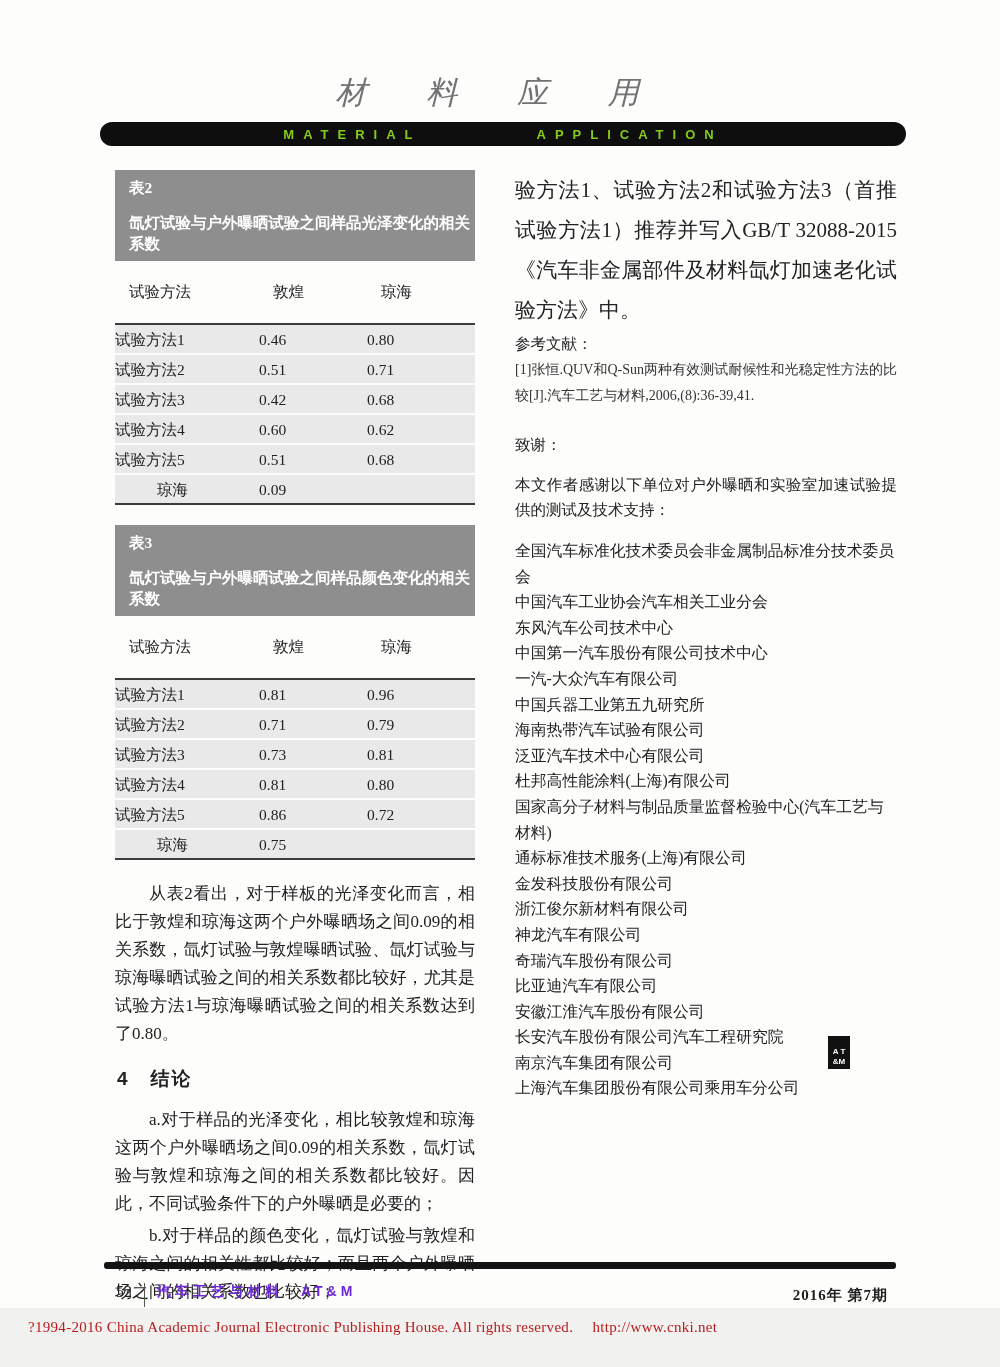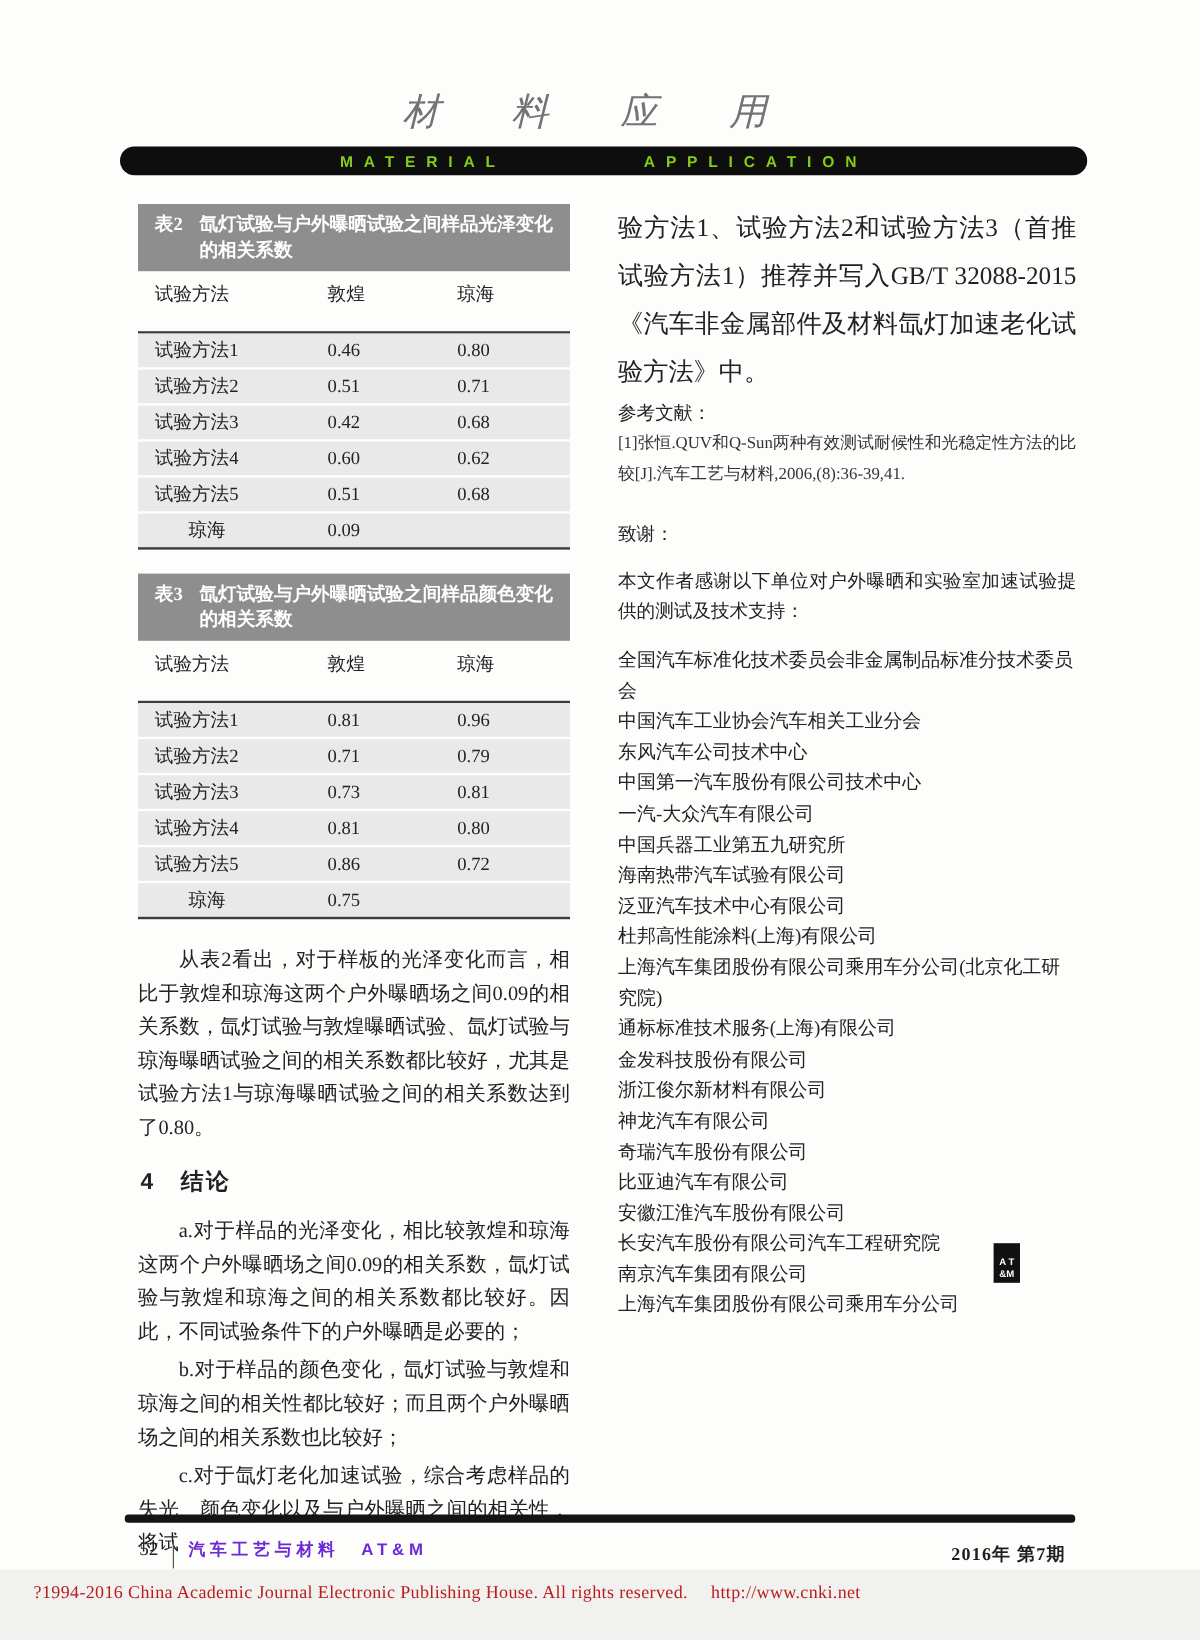--- a/index.html
+++ b/index.html
@@ -23,36 +23,36 @@
   }
   
   .content{position:absolute; top:170px; left:115px; width:782px; display:flex; gap:40px;}
   .col-left{width:360px;}
   .col-right{width:382px;}
   
   .xtable{width:100%; margin-bottom:20px; font-size:15.5px;}
   .t-title{
     background:#8e8e8e; color:#fff; font-weight:bold;
     padding:7px 0 7px 14px; line-height:21px;
-    display:flex; gap:14px; margin-bottom:2px;
+    display:flex; gap:14px; margin-bottom:14px;flex-direction:column;
   }
   .t-title .t-label{white-space:nowrap;}
   .t-head{
     display:grid; grid-template-columns:40% 30% 30%;
     background:#fdfdfc; padding:7px 0 20px 0;
     border-bottom:2px solid #3c3c3c;
   }
   .t-head span{padding-left:14px;}
   .t-body{background:#e9e9e9; border-bottom:2px solid #3c3c3c;}
   .trow{
     display:grid; grid-template-columns:40% 30% 30%;
     padding:5px 0 4px 0; border-bottom:2px solid #fdfdfc; line-height:19px;
   }
   .trow:last-child{border-bottom:none;}
-  .trow span{padding-left:14px;}
+  .trow span{}
   .trow.rowlast span:first-child{padding-left:42px;}
   
   .para{
     font-size:17px; line-height:28px; text-align:justify;
     text-indent:2em; margin:0 0 4px 0;
   }
   .section-h{
     font-size:19px; font-weight:bold; margin:18px 0 14px 2px;
     font-family:"Liberation Sans","DejaVu Sans",sans-serif; letter-spacing:2px;
   }
@@ -218,21 +218,21 @@
       <ul class="org-list">
           <li>全国汽车标准化技术委员会非金属制品标准分技术委员会</li>
           <li>中国汽车工业协会汽车相关工业分会</li>
           <li>东风汽车公司技术中心</li>
           <li>中国第一汽车股份有限公司技术中心</li>
           <li>一汽-大众汽车有限公司</li>
           <li>中国兵器工业第五九研究所</li>
           <li>海南热带汽车试验有限公司</li>
           <li>泛亚汽车技术中心有限公司</li>
           <li>杜邦高性能涂料(上海)有限公司</li>
-          <li>上海汽车集团股份有限公司乘用车分公司(北京化工研究院)</li>
+          <li>国家高分子材料与制品质量监督检验中心(汽车工艺与材料)</li>
           <li>通标标准技术服务(上海)有限公司</li>
           <li>金发科技股份有限公司</li>
           <li>浙江俊尔新材料有限公司</li>
           <li>神龙汽车有限公司</li>
           <li>奇瑞汽车股份有限公司</li>
           <li>比亚迪汽车有限公司</li>
           <li>安徽江淮汽车股份有限公司</li>
           <li>长安汽车股份有限公司汽车工程研究院</li>
           <li>南京汽车集团有限公司</li>
           <li>上海汽车集团股份有限公司乘用车分公司</li>

